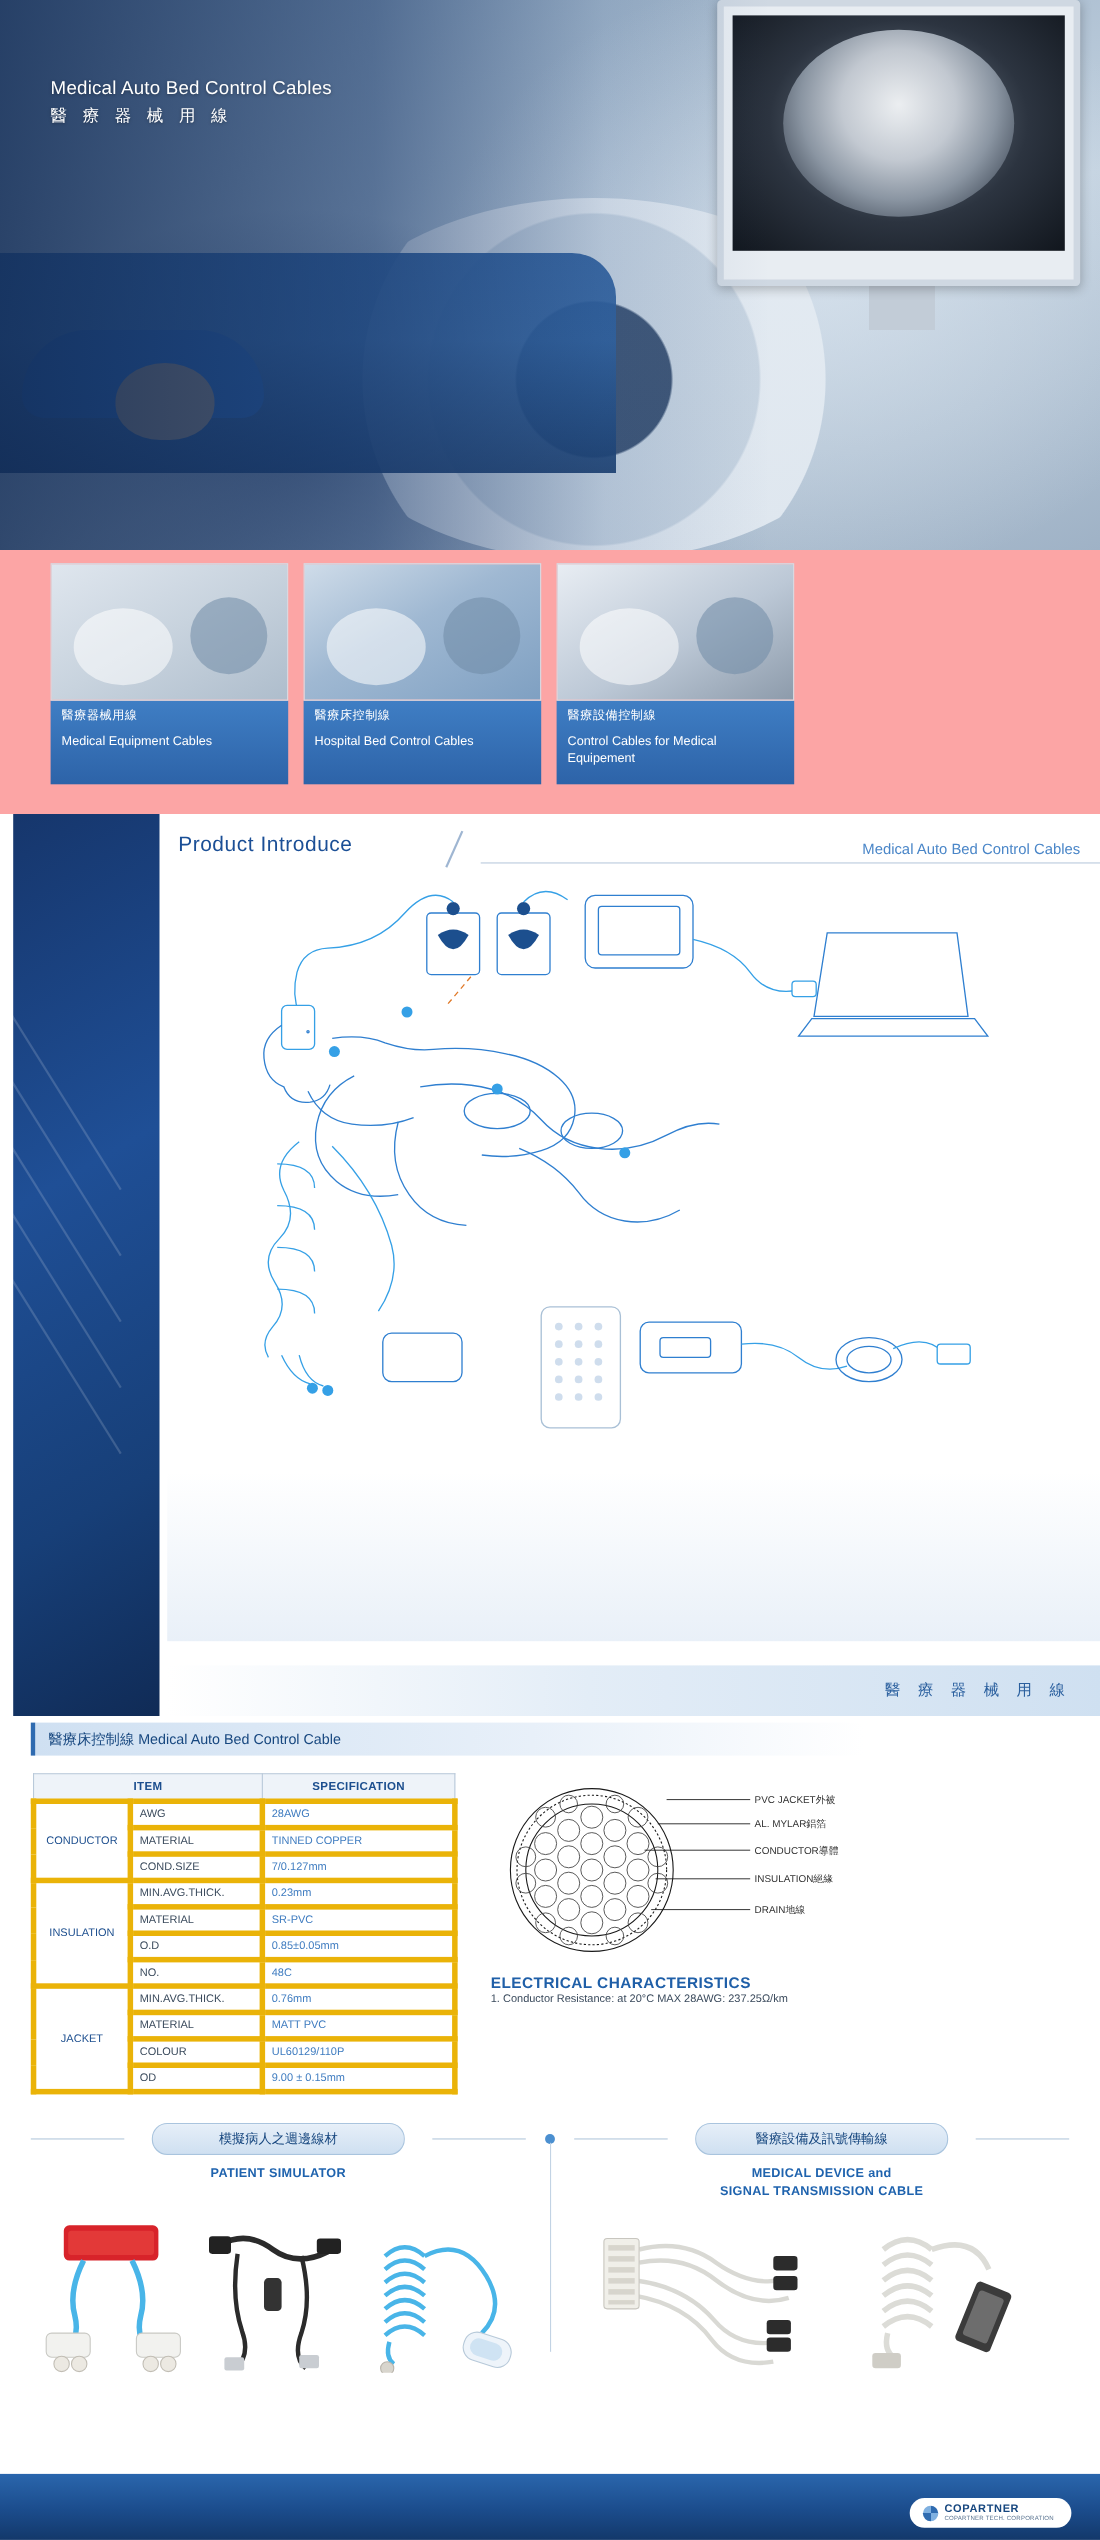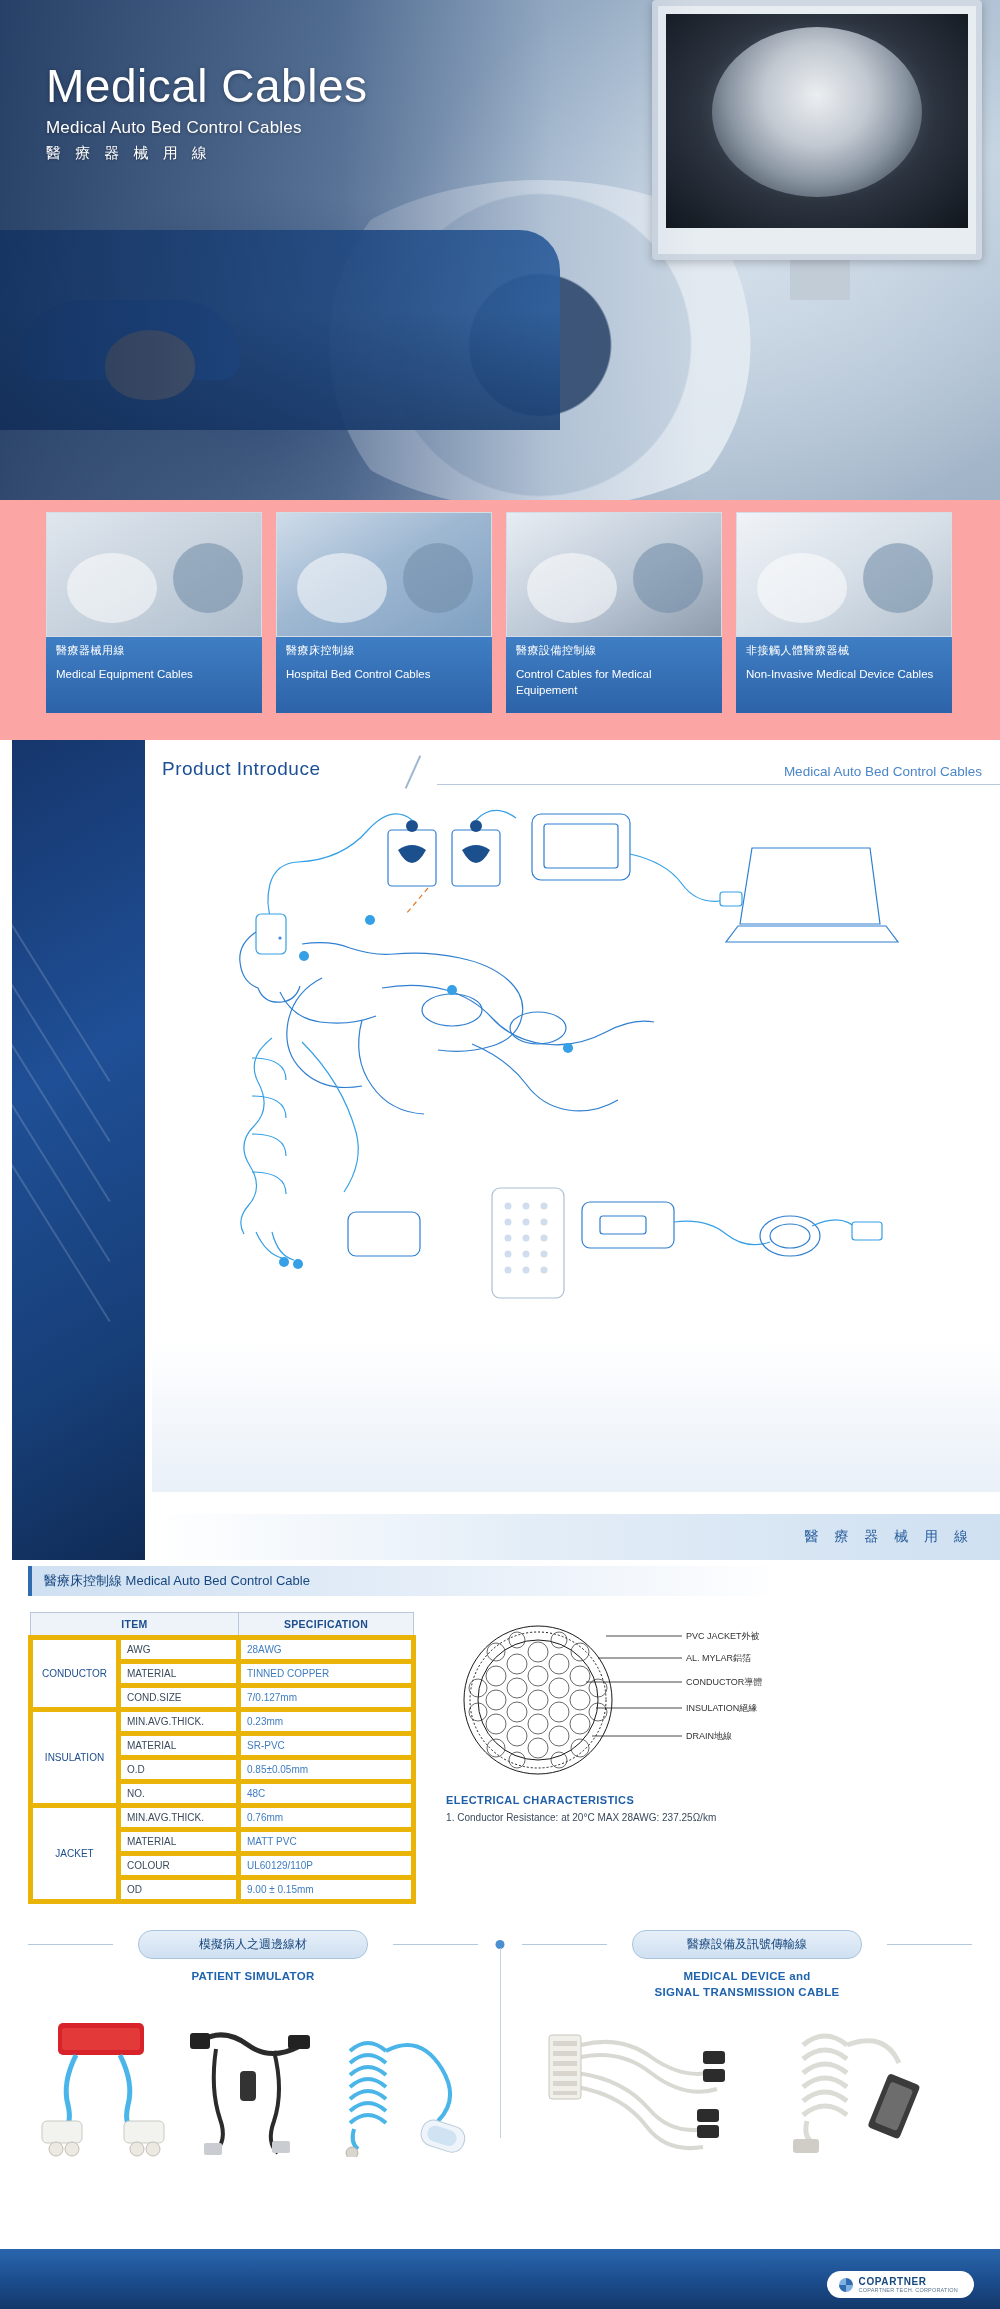--- a/index.html
+++ b/index.html
@@ -154,21 +154,21 @@
     background:#eef3f9; border:1px solid #b9c9da; color:#1c4e8e; font-size:10.5px;
     padding: 5px 4px; letter-spacing:.3px;
   }
   table.spec td { border:5px solid #eab308; padding: 4px 6px; }
   table.spec td.grp { text-align:center; color:#1c4e8e; width:88px; }
   table.spec td.key { width:120px; }
   table.spec td.val { color:#3f7cc0; }
 
   .cable-area { position:relative; width: 440px; }
   .cable-svg { position:absolute; left:0; top:0; }
-  .elec-title { position:absolute; left:0; top:182px; font-size:11px; color:#1f5fa8; font-weight:bold; letter-spacing:.4px; }
+  .elec-title { position:absolute; left:0; top:182px; font-size:14px; color:#1f5fa8; font-weight:bold; letter-spacing:.4px; }
   .elec-line { position:absolute; left:0; top:200px; font-size:10px; color:#3a4a5c; }
 
   
   .bottom { position:relative; width:1000px; margin-top: 26px; padding: 0 28px; }
   .bottom-heads { display:flex; justify-content:space-between; position:relative; }
   .bh { width: 450px; text-align:center; position:relative; }
   .bh-pill {
     display:inline-block; min-width: 230px;
     background: linear-gradient(180deg,#e6eff8 0%, #cfe0f1 100%);
     border:1px solid #a9c4de; border-radius: 14px;
@@ -215,21 +215,20 @@
   <div class="hero-pillow"></div>
   <div class="hero-head"></div>
   <div class="hero-monitor-stand"></div>
   <div class="hero-monitor">
     <div class="hero-monitor-screen">
       <div class="hero-scan"></div>
     </div>
   </div>
   <div class="hero-overlay"></div>
   <div class="hero-text">
-    <div class="hero-title">Medical Cables</div>
     <div class="hero-sub">Medical Auto Bed Control Cables</div>
     <div class="hero-cn">醫 療 器 械 用 線</div>
   </div>
 </div>
 
 <div class="cats">
 
   <div class="cat">
     <div class="cat-img c1">
       <div class="blob b1"></div>
@@ -256,30 +255,20 @@
     <div class="cat-img c3">
       <div class="blob b1"></div>
         <div class="blob b2"></div>
     </div>
     <div class="cat-cap">
       <div class="cat-cn">醫療設備控制線</div>
       <div class="cat-en">Control Cables for Medical Equipement</div>
     </div>
   </div>
 
-  <div class="cat">
-    <div class="cat-img c4">
-      <div class="blob b1"></div>
-        <div class="blob b2"></div>
-    </div>
-    <div class="cat-cap">
-      <div class="cat-cn">非接觸人體醫療器械</div>
-      <div class="cat-en">Non-Invasive Medical Device Cables</div>
-    </div>
-  </div>
 
 </div>
 
 <div class="intro-wrap">
 
   <div class="intro-left">
     <div class="ray" style="top:120px; transform:rotate(58deg);"></div>
     <div class="ray" style="top:180px; transform:rotate(58deg);"></div>
     <div class="ray" style="top:240px; transform:rotate(58deg);"></div>
     <div class="ray" style="top:300px; transform:rotate(58deg);"></div>

